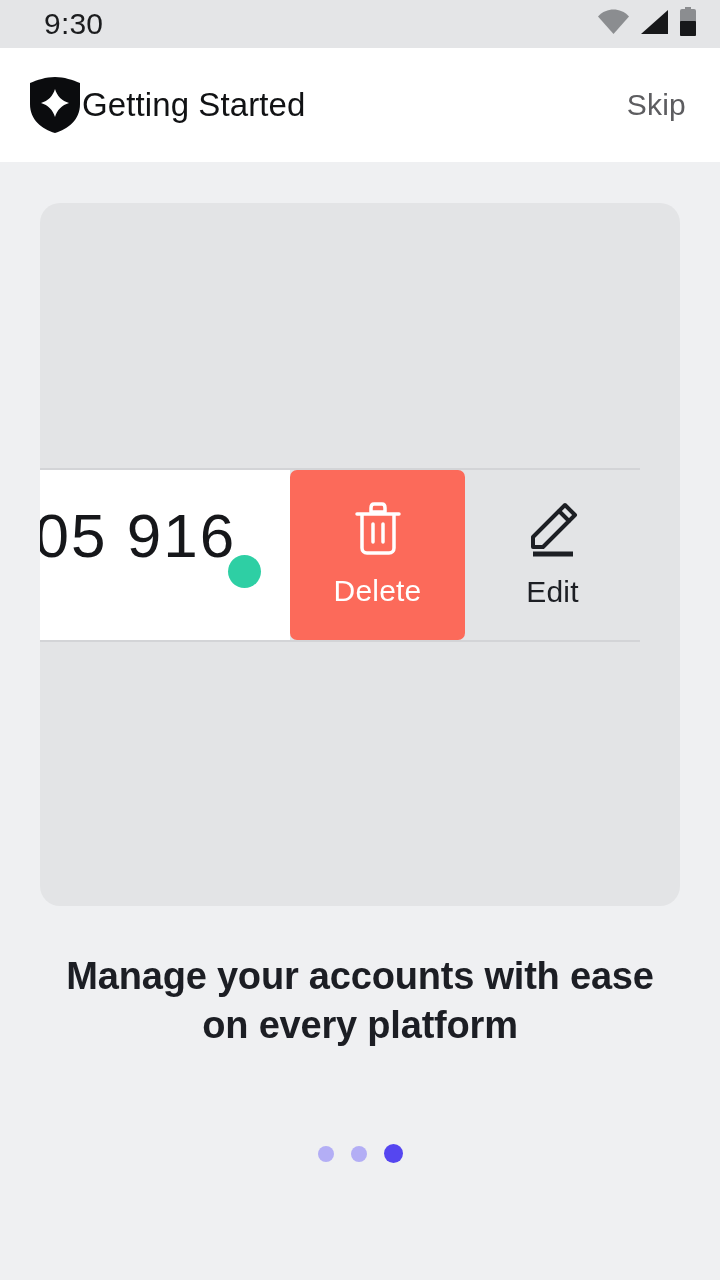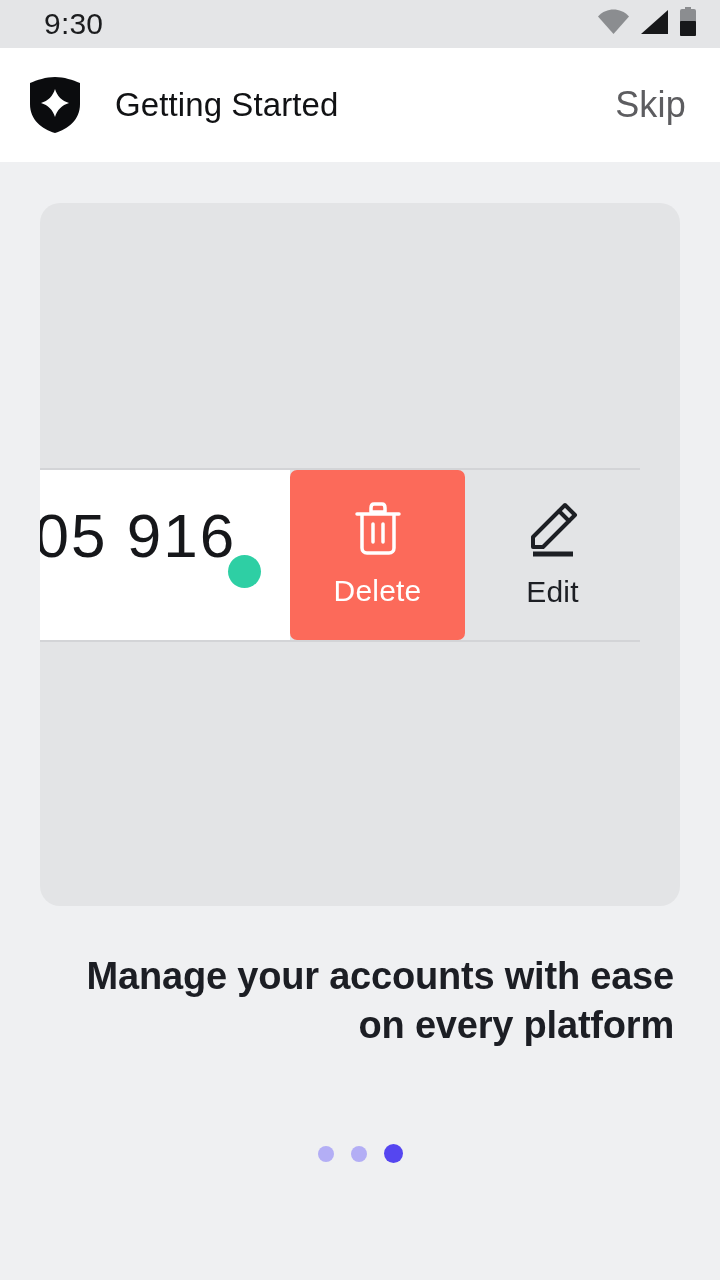--- a/index.html
+++ b/index.html
@@ -38,27 +38,26 @@
     height:114px;
     background:#ffffff;
     display:flex; align-items:center;
     padding:0 30px 0 28px;
     flex:0 0 auto;
   }
   .logo { width:54px; height:58px; flex:0 0 auto; display:block; }
   .appbar-title {
     font-size:33px;
     color:#111214;
-    margin-left:33px;
     letter-spacing:0.1px;
     white-space:nowrap;
   }
   .appbar-spacer { flex:1 1 auto; }
   .skip-btn {
-    font-size:36px;
+    font-size:30px;
     color:#5d5d60;
     background:none; border:none;
     cursor:pointer;
     font-family:"Liberation Sans", sans-serif;
     letter-spacing:0.2px;
     padding:6px 4px;
     text-align:center;
   }
 
   
@@ -133,21 +132,21 @@
     margin-top:14px;
     letter-spacing:0.2px;
   }
   .action-edit .action-label { color:#1d1f24; }
   .action-delete .action-label { color:#ffffff; }
 
   
   .headline {
     position:absolute;
     left:0; right:0; top:790px;
-    text-align:right;
+    text-align:center;
     font-size:38px;
     font-weight:bold;
     color:#1c1e24;
     line-height:1.28;
     padding:0 46px;
     letter-spacing:-0.2px;
   }
 
   
   .dots {

